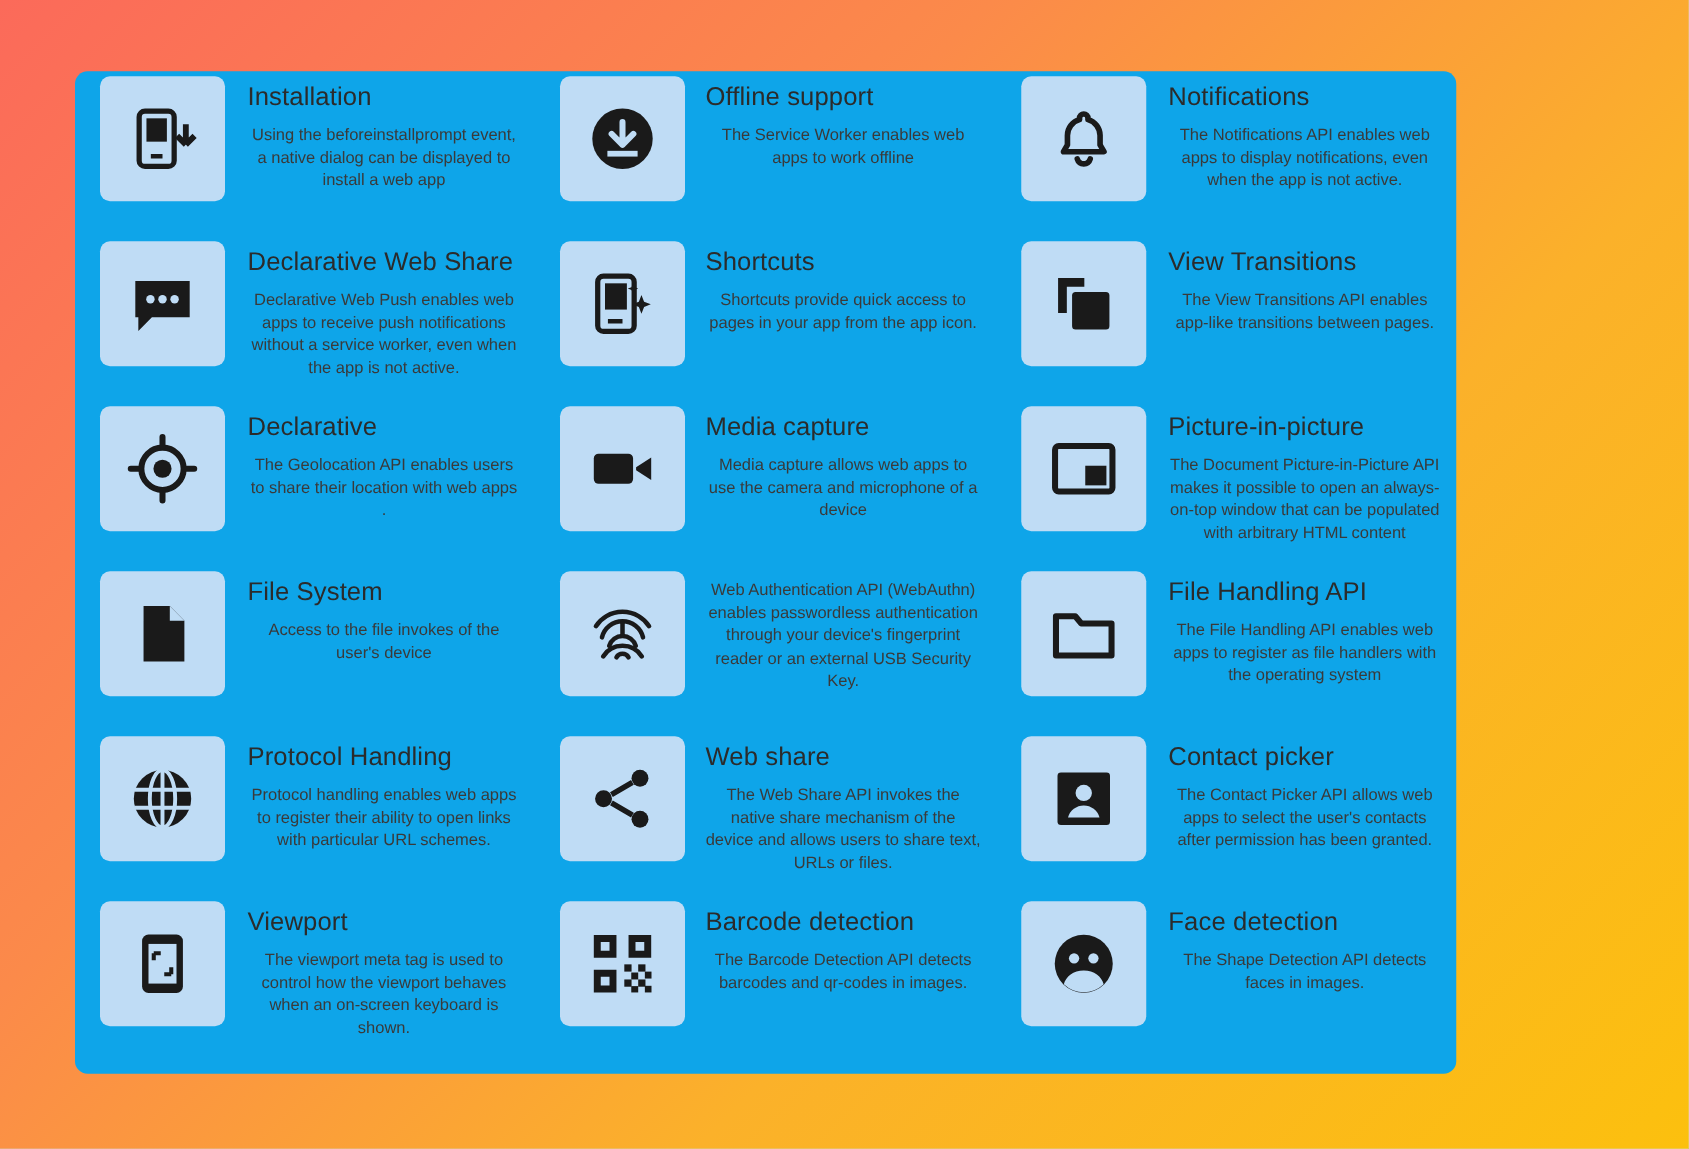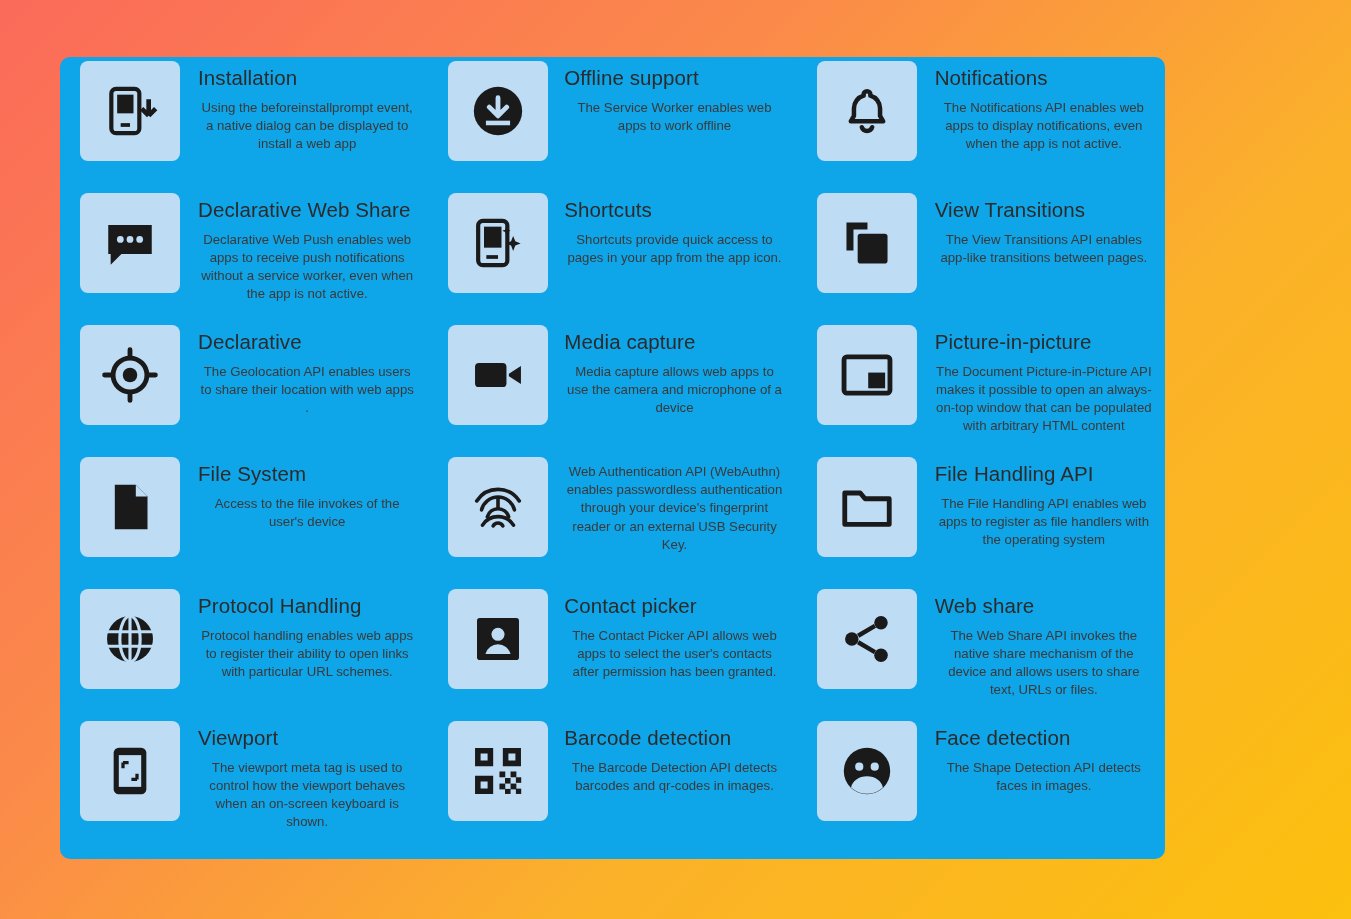--- a/index.html
+++ b/index.html
@@ -262,43 +262,43 @@
       </div>
       <div class="card-text">
         <div class="card-title">Protocol Handling</div>
         <div class="card-desc">Protocol handling enables web apps to register their ability to open links with particular URL schemes.</div>
       </div>
     </div>
 
     <div class="card">
       <div class="icon-box">
         <svg width="56" height="56" viewBox="0 0 24 24">
-          <rect x="3" y="3" width="18" height="18" rx="1.2" fill="#1a1a1a"></rect>
-          <circle cx="12" cy="10" r="2.8" fill="#bfdcf5"></circle>
-          <path d="M6.6 18.4a5.6 5.6 0 0 1 10.8 0z" fill="#bfdcf5"></path>
-        </svg>
-      </div>
-      <div class="card-text">
-        <div class="card-title">Contact picker</div>
-        <div class="card-desc">The Contact Picker API allows web apps to select the user's contacts after permission has been granted.</div>
-      </div>
-    </div>
-
-    <div class="card">
-      <div class="icon-box">
-        <svg width="56" height="56" viewBox="0 0 24 24">
           <circle cx="18" cy="5" r="2.9" fill="#1a1a1a"></circle>
           <circle cx="5.5" cy="12" r="2.9" fill="#1a1a1a"></circle>
           <circle cx="18" cy="19" r="2.9" fill="#1a1a1a"></circle>
           <path d="M15.4 6.4L8.2 10.6M8.2 13.4l7.2 4.2" stroke="#1a1a1a" stroke-width="1.9"></path>
         </svg>
       </div>
       <div class="card-text">
         <div class="card-title">Web share</div>
         <div class="card-desc">The Web Share API invokes the native share mechanism of the device and allows users to share text, URLs or files.</div>
+      </div>
+    </div>
+
+    <div class="card">
+      <div class="icon-box">
+        <svg width="56" height="56" viewBox="0 0 24 24">
+          <rect x="3" y="3" width="18" height="18" rx="1.2" fill="#1a1a1a"></rect>
+          <circle cx="12" cy="10" r="2.8" fill="#bfdcf5"></circle>
+          <path d="M6.6 18.4a5.6 5.6 0 0 1 10.8 0z" fill="#bfdcf5"></path>
+        </svg>
+      </div>
+      <div class="card-text">
+        <div class="card-title">Contact picker</div>
+        <div class="card-desc">The Contact Picker API allows web apps to select the user's contacts after permission has been granted.</div>
       </div>
     </div>
 
     <div class="card">
       <div class="icon-box">
         <svg width="56" height="56" viewBox="0 0 24 24">
           <rect x="5" y="2" width="14" height="20" rx="2.2" fill="#1a1a1a"></rect>
           <rect x="7.2" y="5.2" width="9.6" height="13.6" fill="#bfdcf5"></rect>
           <path d="M9 8.4h2.4M9 8.4v2.4" stroke="#1a1a1a" stroke-width="1.4" fill="none"></path>
           <path d="M15 15.6h-2.4M15 15.6v-2.4" stroke="#1a1a1a" stroke-width="1.4" fill="none"></path>

